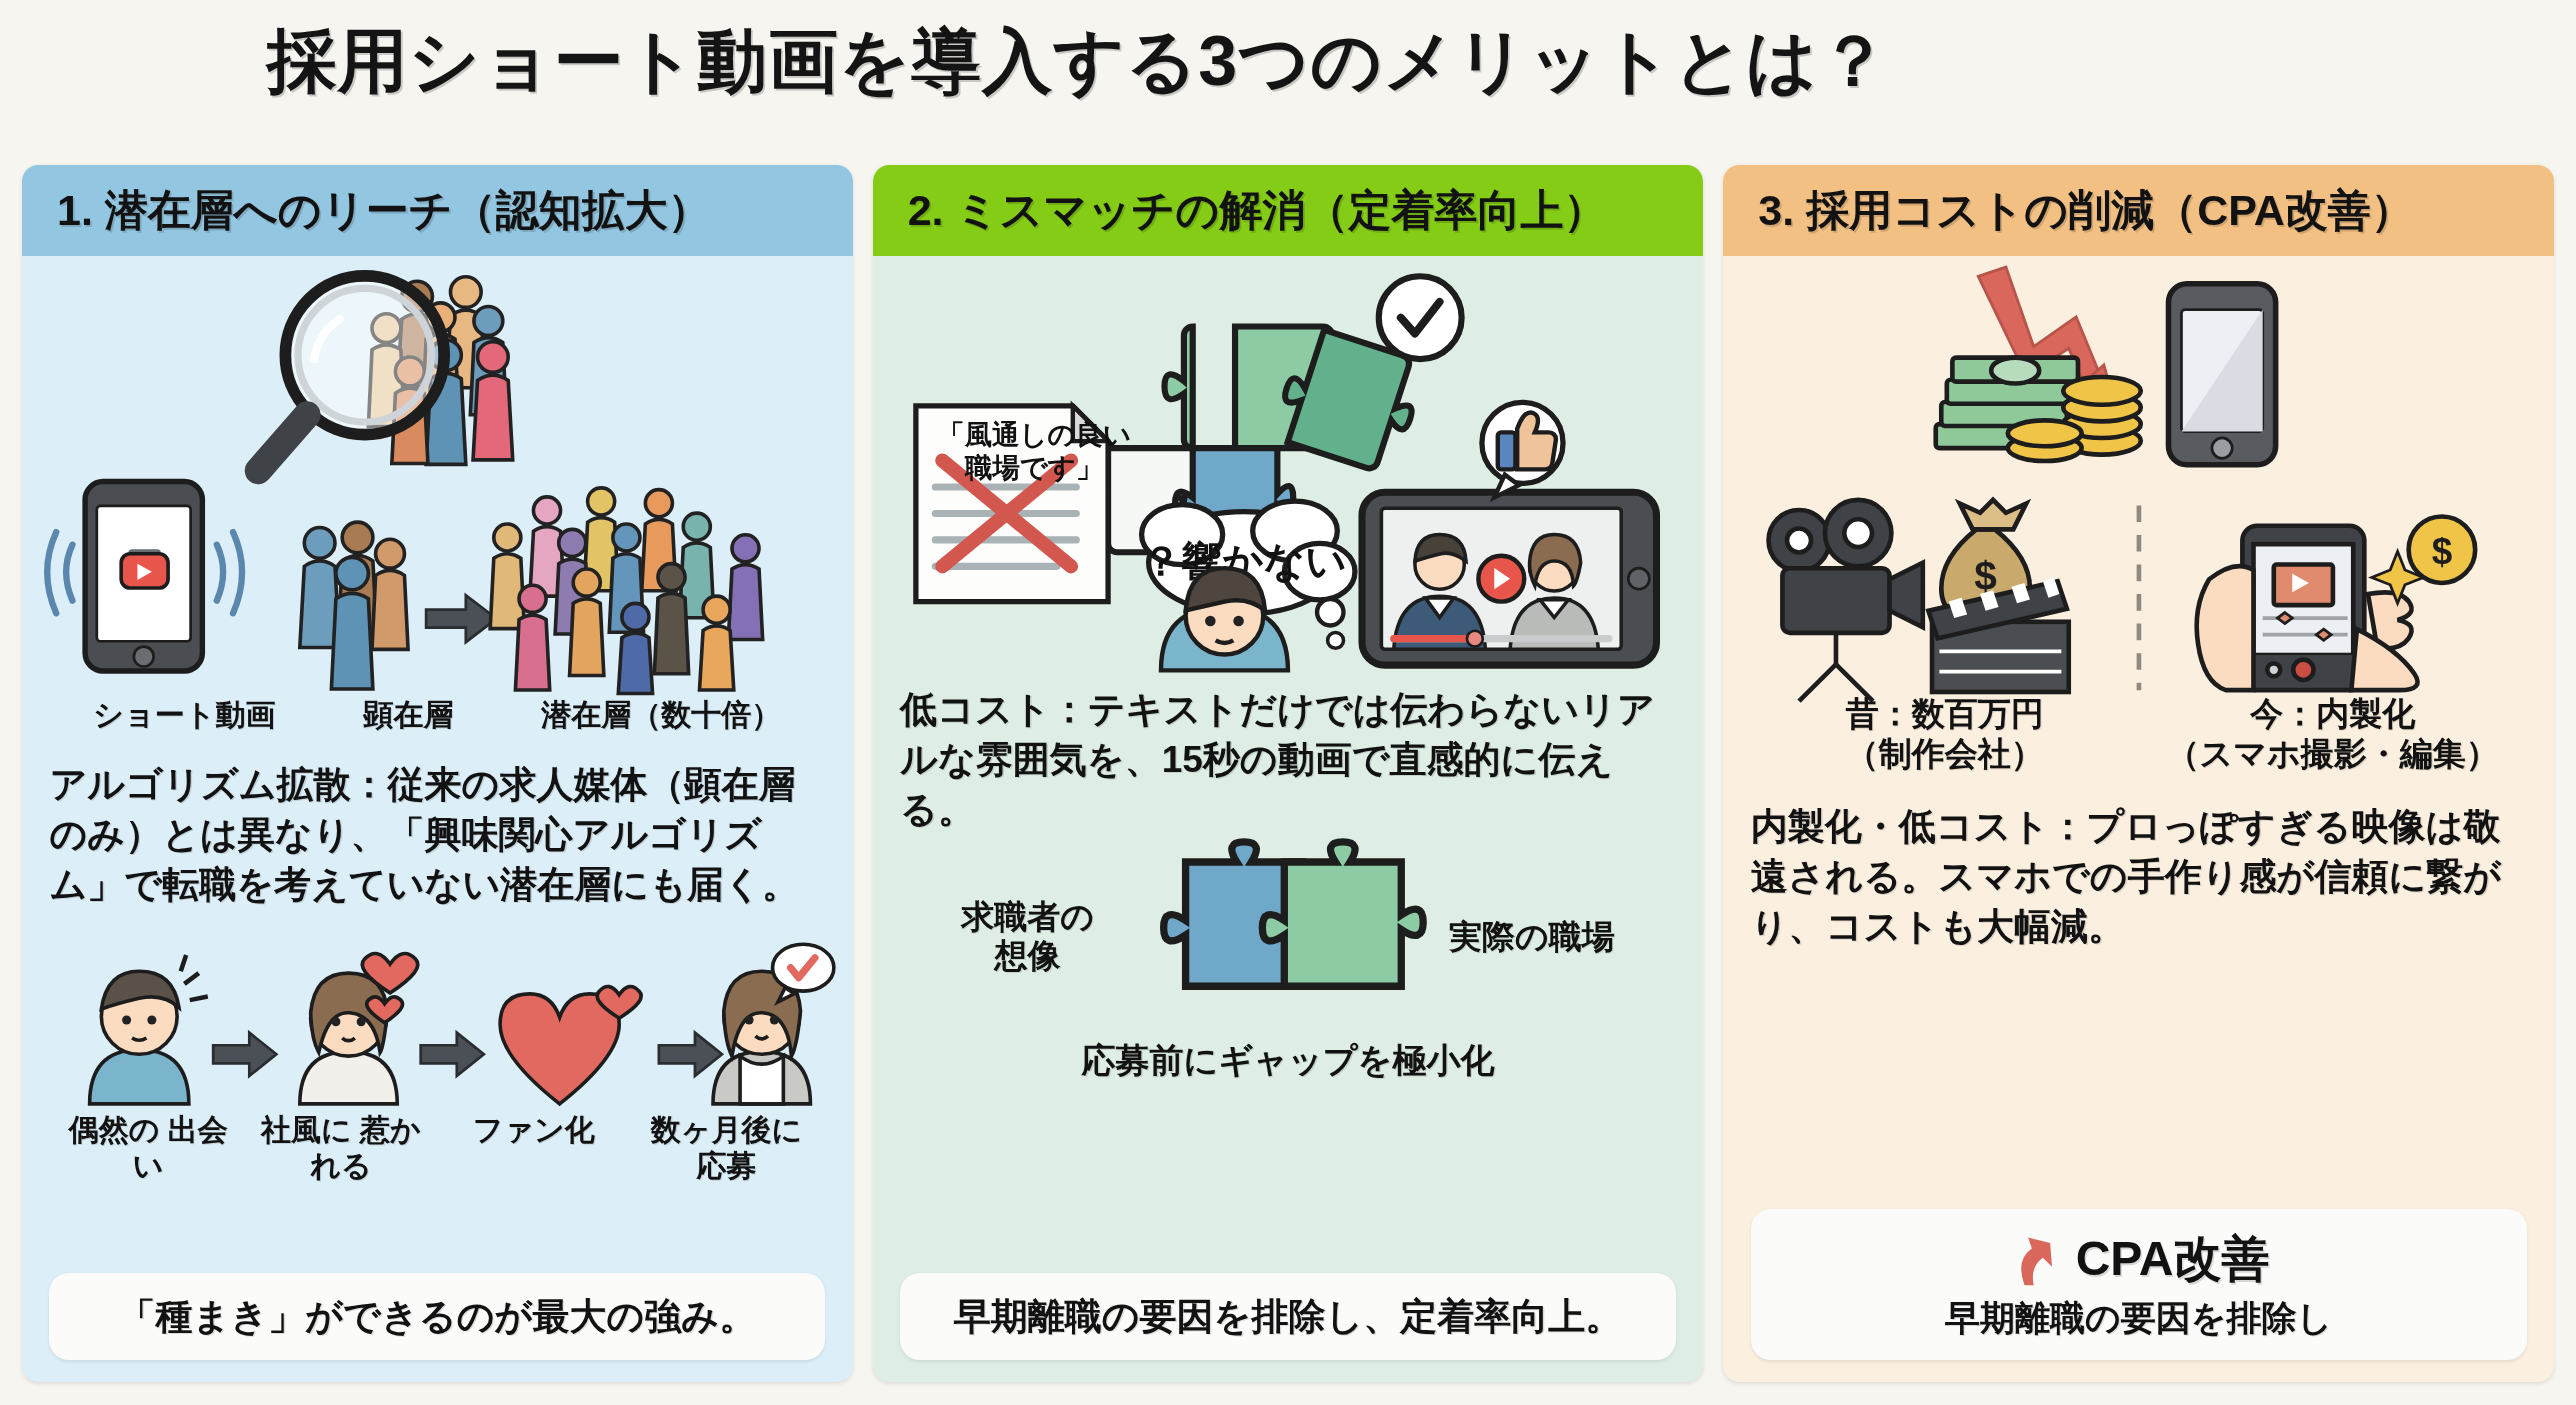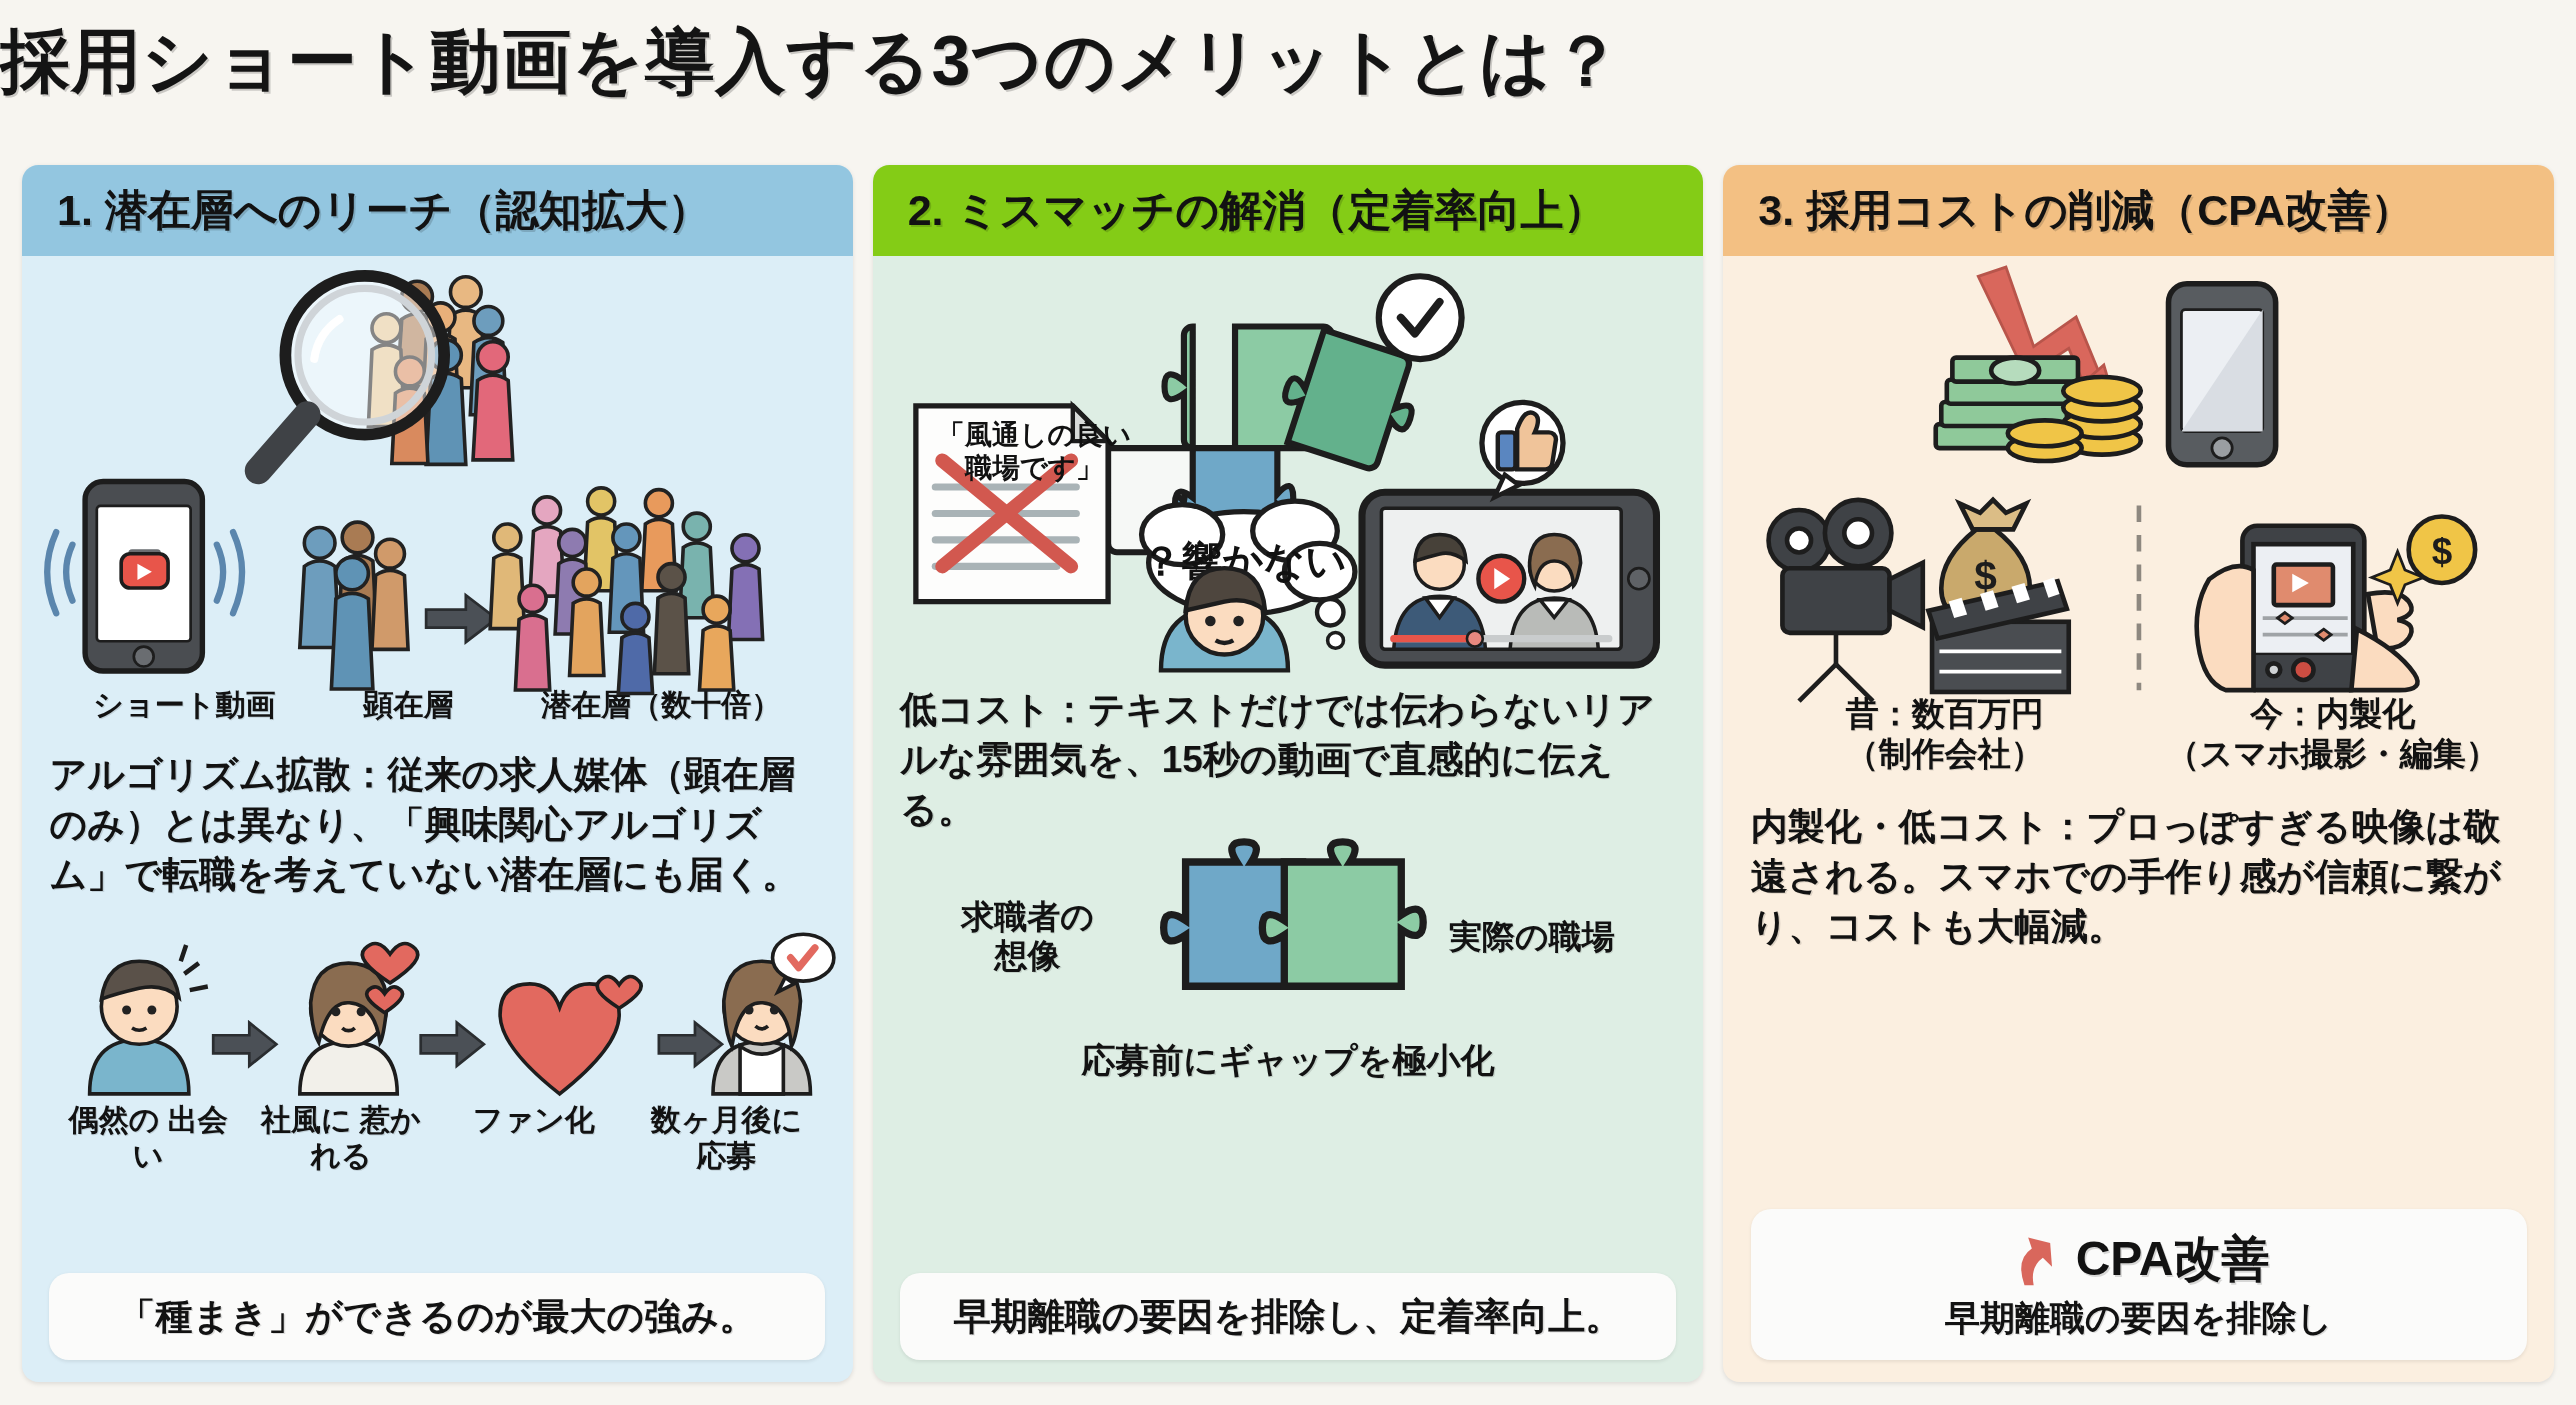--- a/index.html
+++ b/index.html
@@ -8,21 +8,21 @@
     background:#f7f5f0;
     font-family:"Liberation Sans","DejaVu Sans",sans-serif;
     overflow:hidden;
     position:relative;
   }
   .page{width:2576px;height:1405px;position:relative;box-sizing:border-box;}
 
   
   .title{
     position:absolute;top:14.6px;left:0;width:2156px;
-    text-align:left;
+    text-align:center;
     font-size:70px;font-weight:bold;color:#141414;
     letter-spacing:0.9px;
     text-shadow:1.8px 1.8px 0 rgba(0,0,0,0.18);
   }
 
   
   .cols{
     position:absolute;top:165px;left:22px;
     width:2532px;height:1217px;
     display:flex;gap:20px;
@@ -78,21 +78,21 @@
   .footer-box .f-text{
     font-size:37px;font-weight:bold;color:#121212;
     text-shadow:1.4px 1.4px 0 rgba(0,0,0,0.12);
   }
 
   
   .illus{position:relative;width:100%;}
   svg{display:block;overflow:visible;}
 
   
-  .lab-row{display:flex;justify-content:space-around;align-items:flex-end;margin-top:5px;}
+  .lab-row{display:flex;justify-content:space-around;align-items:flex-end;margin-top:15px;}
   .lab{font-size:30px;font-weight:bold;color:#121212;text-align:center;text-shadow:1.1px 1.1px 0 rgba(0,0,0,0.12);}
 
   .flow-lab{display:flex;justify-content:space-between;padding:0 7.3px;margin-top:3.7px;}
   .flow-lab .lab{width:183px;line-height:1.2;}
 
   
   .puz-wrap{display:flex;align-items:center;justify-content:center;gap:13px;margin-top:5.5px;}
   .puz-side{font-size:33px;font-weight:bold;text-align:center;line-height:1.2;color:#121212;white-space:pre-line;text-shadow:1.1px 1.1px 0 rgba(0,0,0,0.12);}
 
   

